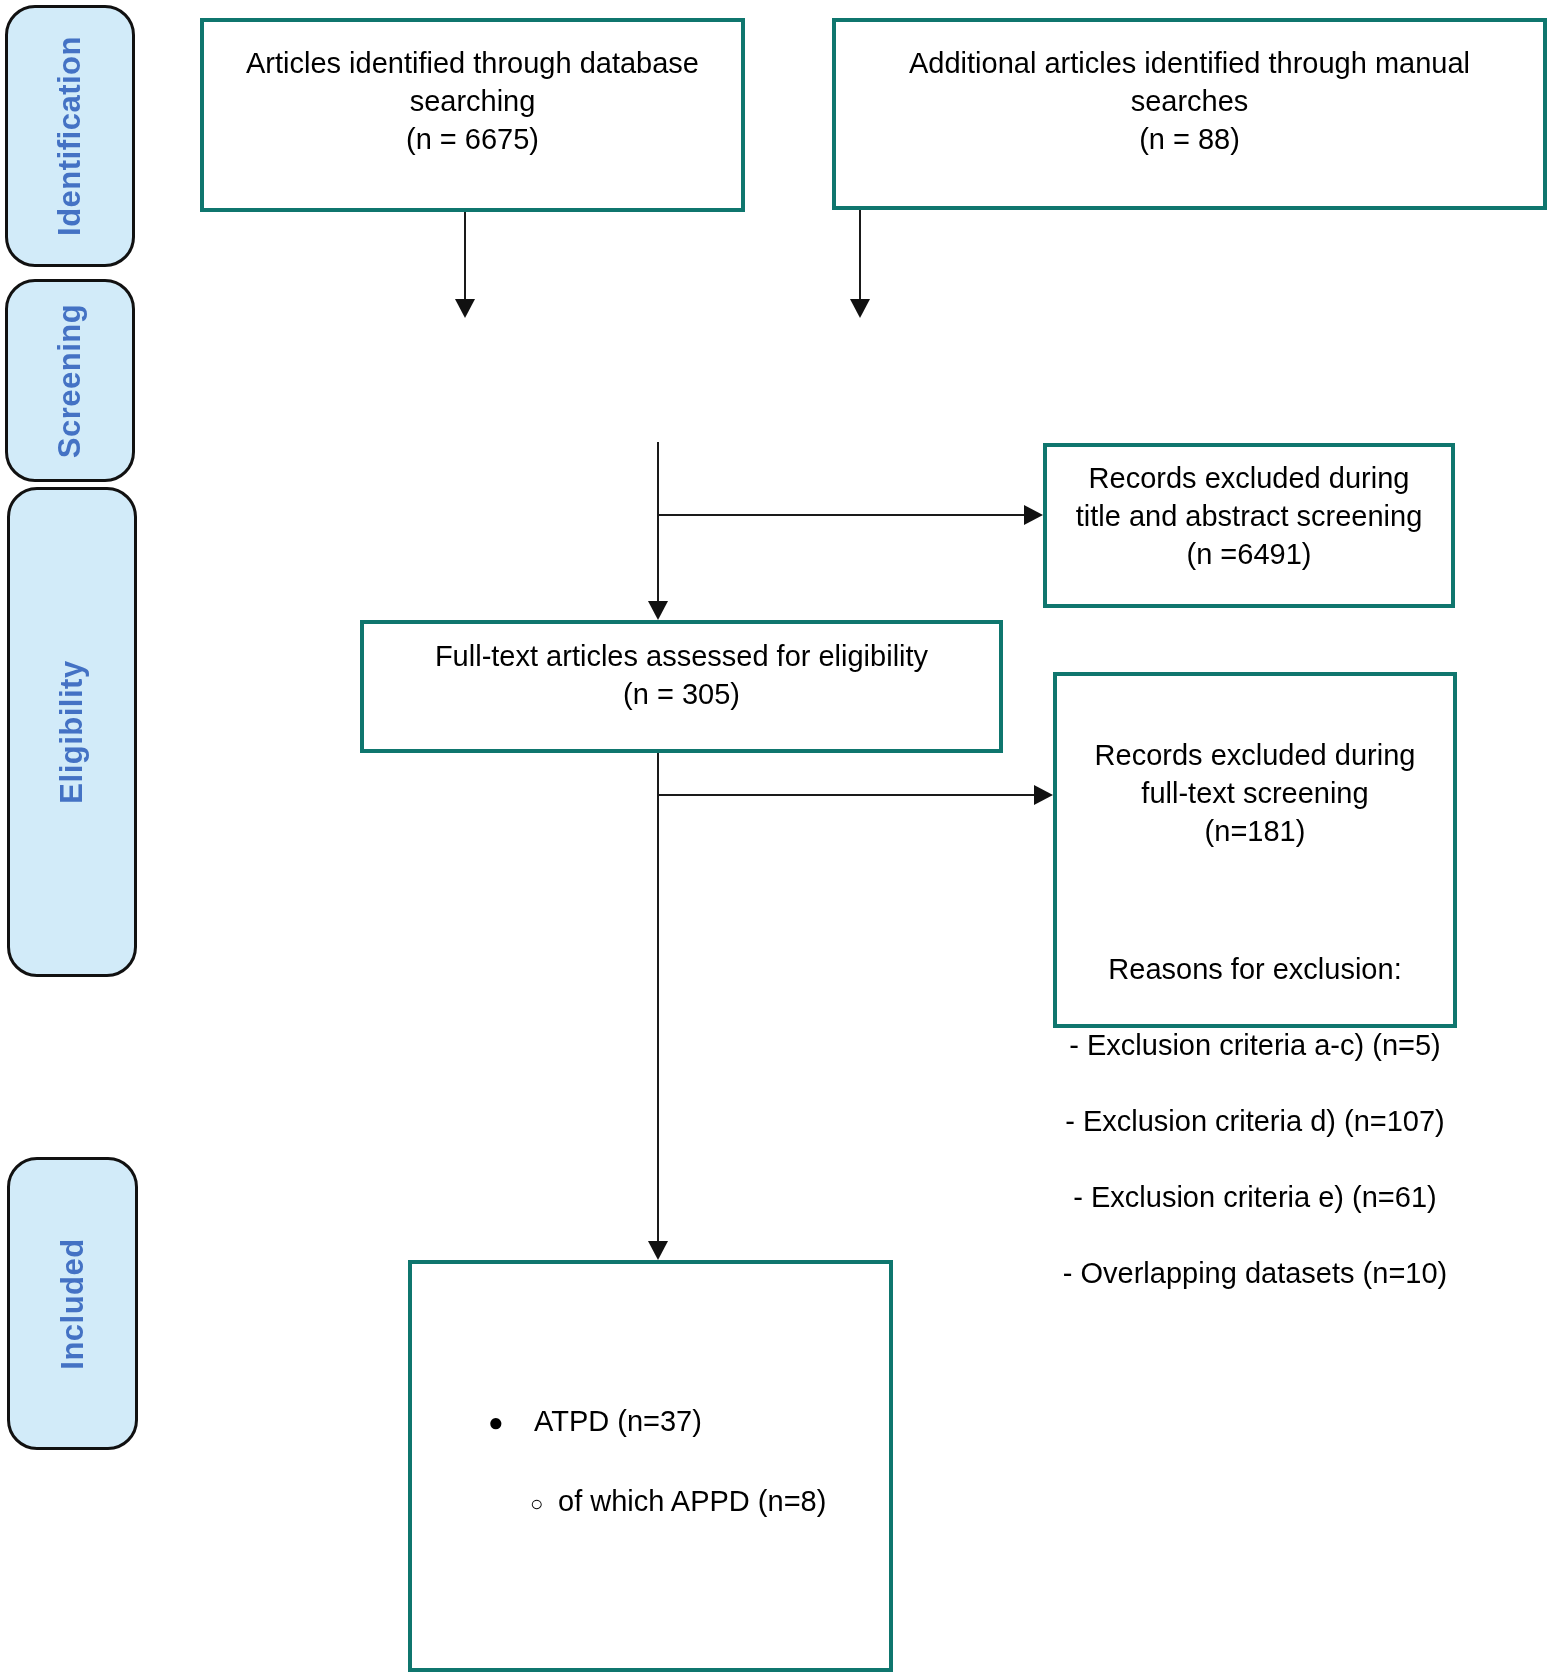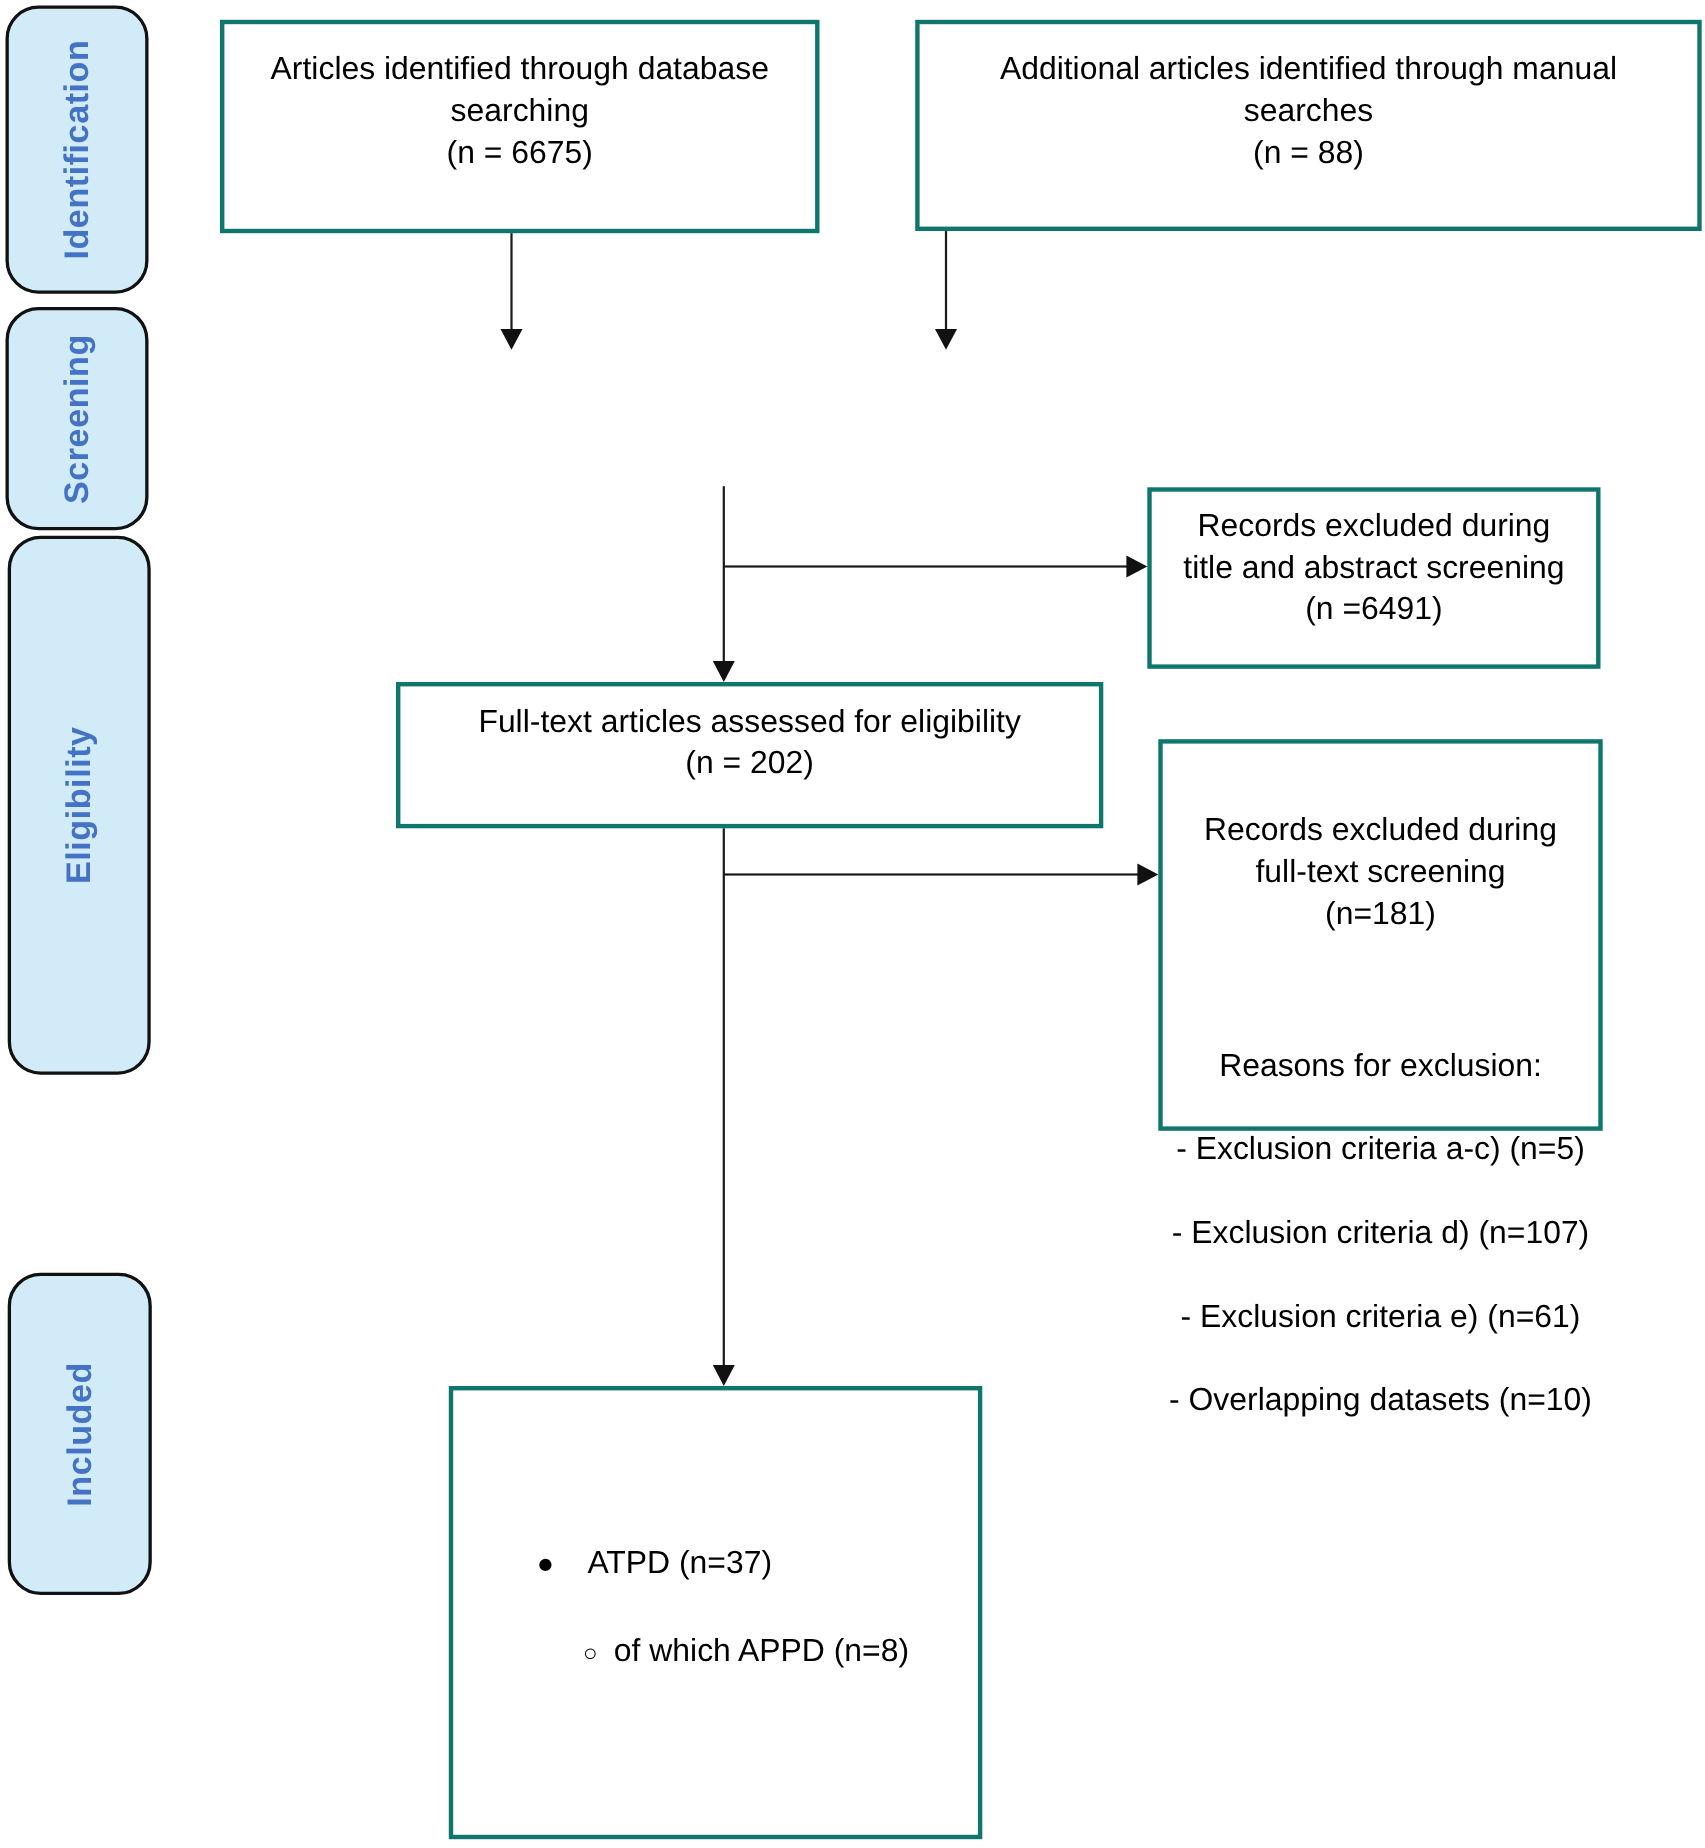--- a/index.html
+++ b/index.html
@@ -70,21 +70,21 @@
   <div class="fbox" style="left:800px;top:18px;width:715px;height:192px;padding-top:22px;margin-left:32px;">Additional articles identified through manual
 searches
 (n = 88)</div>
 
 
   <div class="fbox" style="left:1043px;top:443px;width:412px;height:165px;padding-top:12px;">Records excluded during
 title and abstract screening
 (n =6491)</div>
 
   <div class="fbox" style="left:360px;top:620px;width:643px;height:133px;padding-top:13px;">Full-text articles assessed for eligibility
-(n = 202)</div>
+(n = 305)</div>
 
   <div class="fbox" style="left:1053px;top:672px;width:404px;height:356px;padding-top:22px;">
     <div>Records excluded during
 full-text screening
 (n=181)</div>
     <div class="gap"></div>
     <div>Reasons for exclusion:</div>
     <div>- Exclusion criteria a-c) (n=5)</div>
     <div>- Exclusion criteria d) (n=107)</div>
     <div>- Exclusion criteria e) (n=61)</div>

